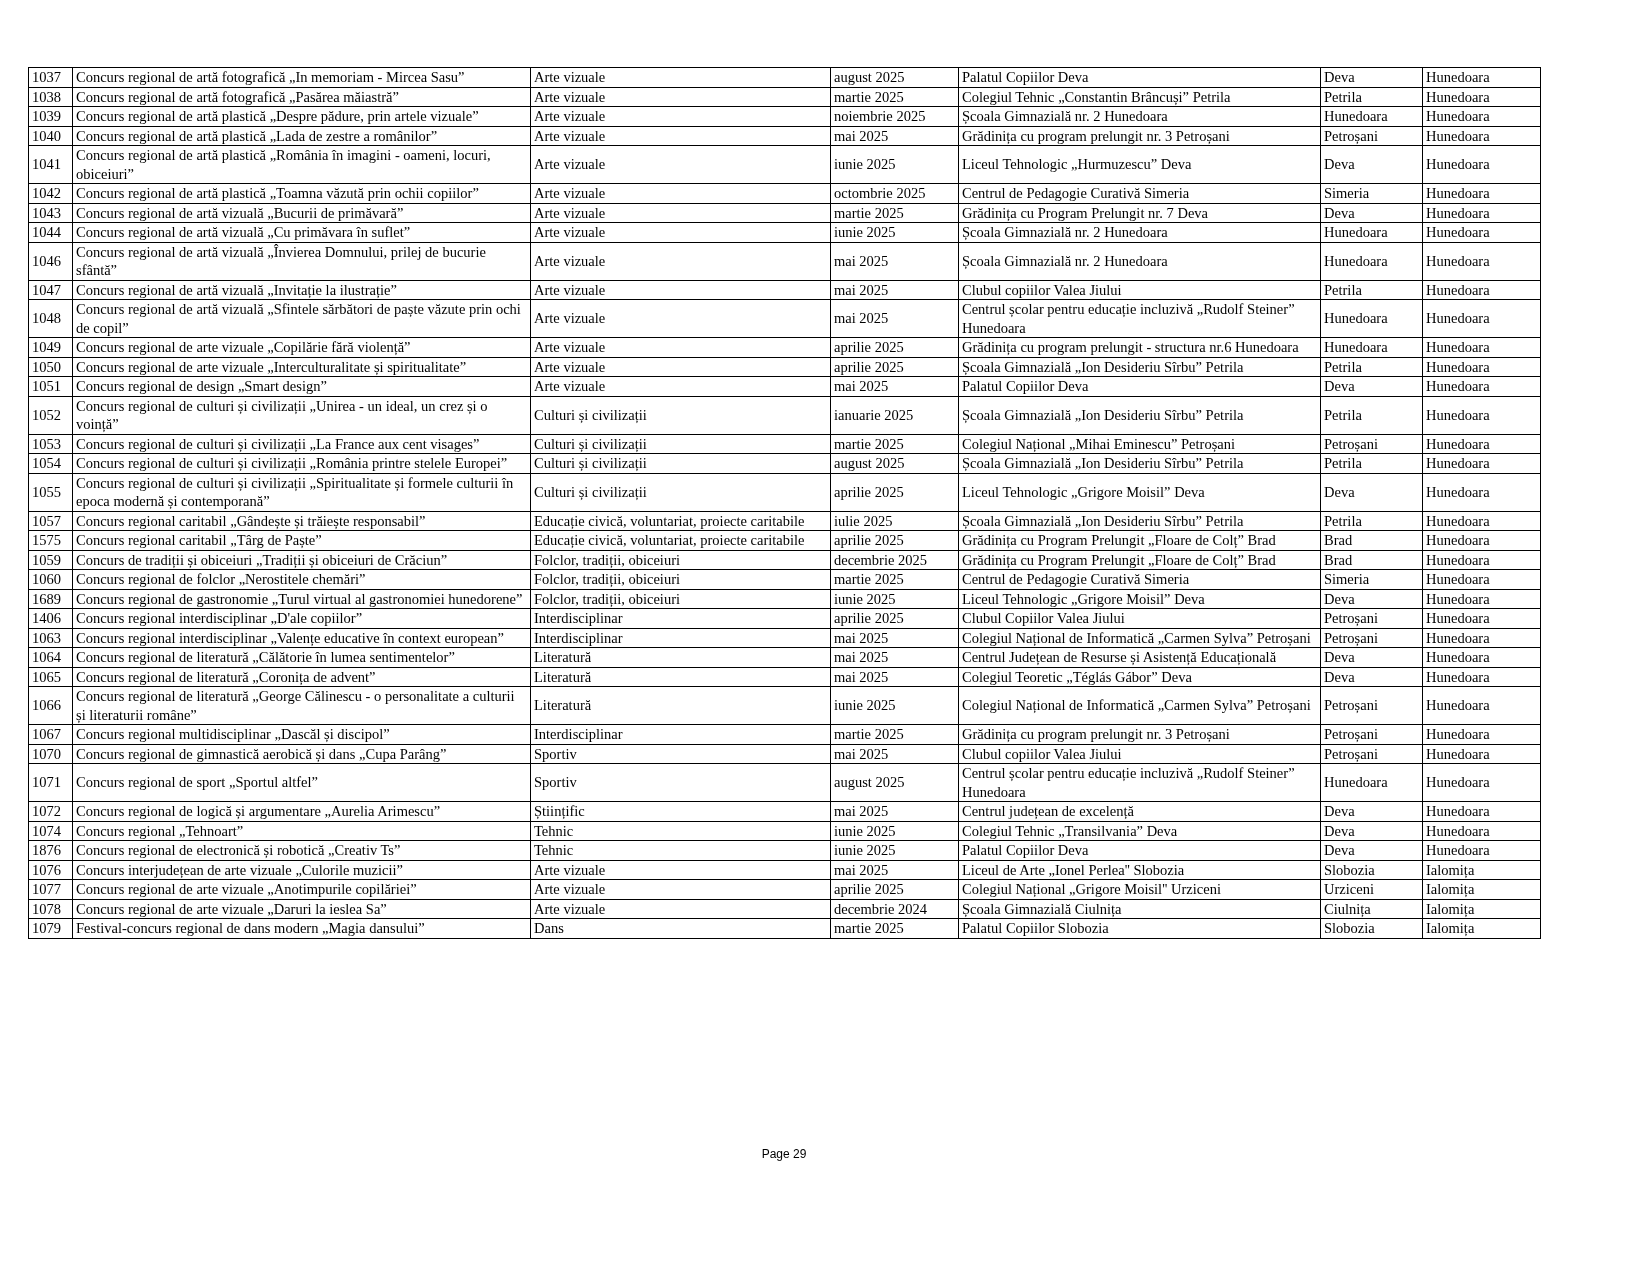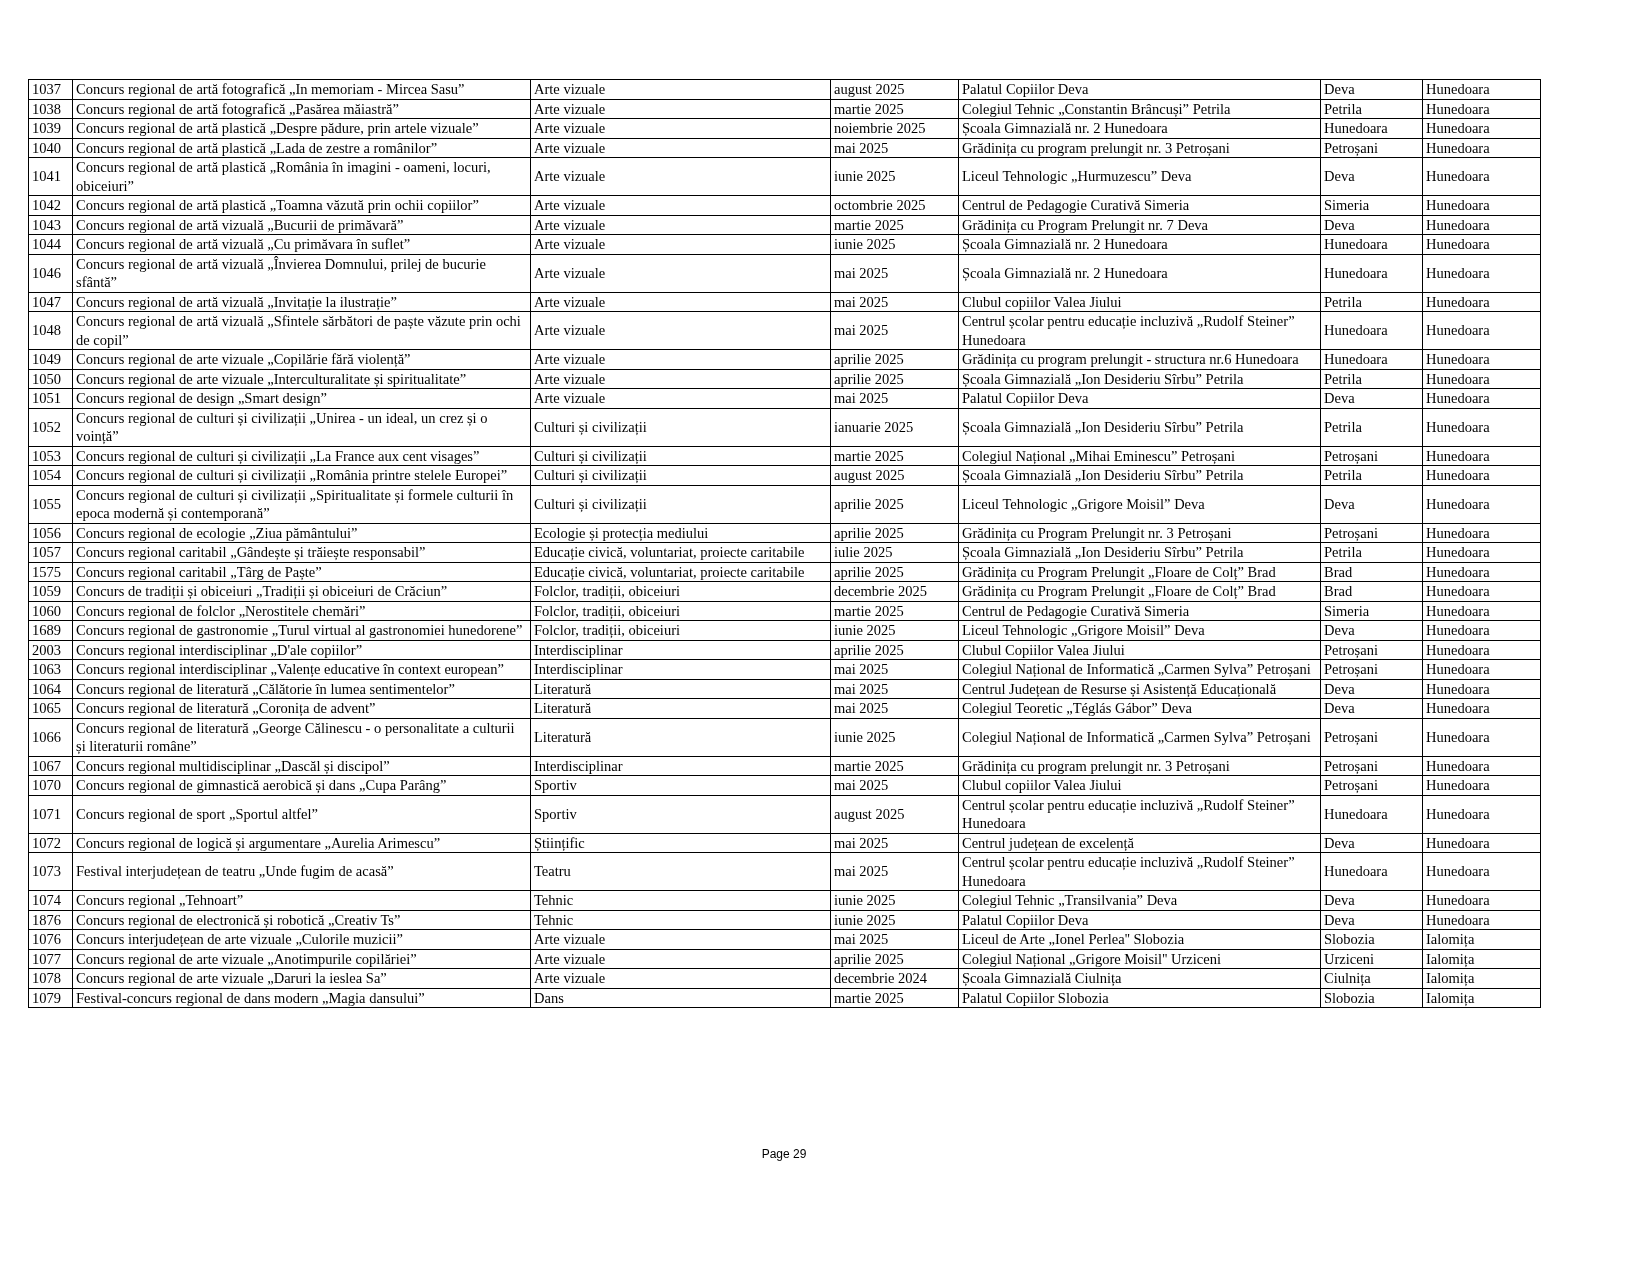--- a/index.html
+++ b/index.html
@@ -10,21 +10,20 @@
     position: relative;
     font-family: "Liberation Serif", serif;
     color: #000;
     overflow: hidden;
   }
   .doc {
     position: absolute;
     left: 28px;
     top: 67px;
     width: 1512px;
-    margin-top: 12px;
   }
   table.contest-table {
     border-collapse: collapse;
     table-layout: fixed;
     width: 1512px;
     font-size: 14.5px;
   }
   table.contest-table td {
     border: 1px solid #000;
     padding: 0 3px;
@@ -217,29 +216,20 @@
         <tr>
           <td class="col-id">1055</td>
           <td class="col-name">Concurs regional de culturi și civilizații „Spiritualitate și formele culturii în epoca modernă și contemporană”</td>
           <td class="col-category">Culturi și civilizații</td>
           <td class="col-date">aprilie 2025</td>
           <td class="col-organizer">Liceul Tehnologic „Grigore Moisil” Deva</td>
           <td class="col-city">Deva</td>
           <td class="col-county">Hunedoara</td>
         </tr>
         <tr>
-          <td class="col-id">1056</td>
-          <td class="col-name">Concurs regional de ecologie „Ziua pământului”</td>
-          <td class="col-category">Ecologie și protecția mediului</td>
-          <td class="col-date">aprilie 2025</td>
-          <td class="col-organizer">Grădinița cu Program Prelungit nr. 3 Petroșani</td>
-          <td class="col-city">Petroșani</td>
-          <td class="col-county">Hunedoara</td>
-        </tr>
-        <tr>
           <td class="col-id">1057</td>
           <td class="col-name">Concurs regional caritabil „Gândește și trăiește responsabil”</td>
           <td class="col-category">Educație civică, voluntariat, proiecte caritabile</td>
           <td class="col-date">iulie 2025</td>
           <td class="col-organizer">Școala Gimnazială „Ion Desideriu Sîrbu” Petrila</td>
           <td class="col-city">Petrila</td>
           <td class="col-county">Hunedoara</td>
         </tr>
         <tr>
           <td class="col-id">1575</td>
@@ -271,21 +261,21 @@
         <tr>
           <td class="col-id">1689</td>
           <td class="col-name">Concurs regional de gastronomie „Turul virtual al gastronomiei hunedorene”</td>
           <td class="col-category">Folclor, tradiții, obiceiuri</td>
           <td class="col-date">iunie 2025</td>
           <td class="col-organizer">Liceul Tehnologic „Grigore Moisil” Deva</td>
           <td class="col-city">Deva</td>
           <td class="col-county">Hunedoara</td>
         </tr>
         <tr>
-          <td class="col-id">2003</td>
+          <td class="col-id">1406</td>
           <td class="col-name">Concurs regional interdisciplinar „D'ale copiilor”</td>
           <td class="col-category">Interdisciplinar</td>
           <td class="col-date">aprilie 2025</td>
           <td class="col-organizer">Clubul Copiilor Valea Jiului</td>
           <td class="col-city">Petroșani</td>
           <td class="col-county">Hunedoara</td>
         </tr>
         <tr>
           <td class="col-id">1063</td>
           <td class="col-name">Concurs regional interdisciplinar „Valențe educative în context european”</td>
@@ -349,29 +339,20 @@
           <td class="col-city">Hunedoara</td>
           <td class="col-county">Hunedoara</td>
         </tr>
         <tr>
           <td class="col-id">1072</td>
           <td class="col-name">Concurs regional de logică și argumentare „Aurelia Arimescu”</td>
           <td class="col-category">Științific</td>
           <td class="col-date">mai 2025</td>
           <td class="col-organizer">Centrul județean de excelență</td>
           <td class="col-city">Deva</td>
-          <td class="col-county">Hunedoara</td>
-        </tr>
-        <tr>
-          <td class="col-id">1073</td>
-          <td class="col-name">Festival interjudețean de teatru „Unde fugim de acasă”</td>
-          <td class="col-category">Teatru</td>
-          <td class="col-date">mai 2025</td>
-          <td class="col-organizer">Centrul școlar pentru educație incluzivă „Rudolf Steiner” Hunedoara</td>
-          <td class="col-city">Hunedoara</td>
           <td class="col-county">Hunedoara</td>
         </tr>
         <tr>
           <td class="col-id">1074</td>
           <td class="col-name">Concurs regional „Tehnoart”</td>
           <td class="col-category">Tehnic</td>
           <td class="col-date">iunie 2025</td>
           <td class="col-organizer">Colegiul Tehnic „Transilvania” Deva</td>
           <td class="col-city">Deva</td>
           <td class="col-county">Hunedoara</td>

